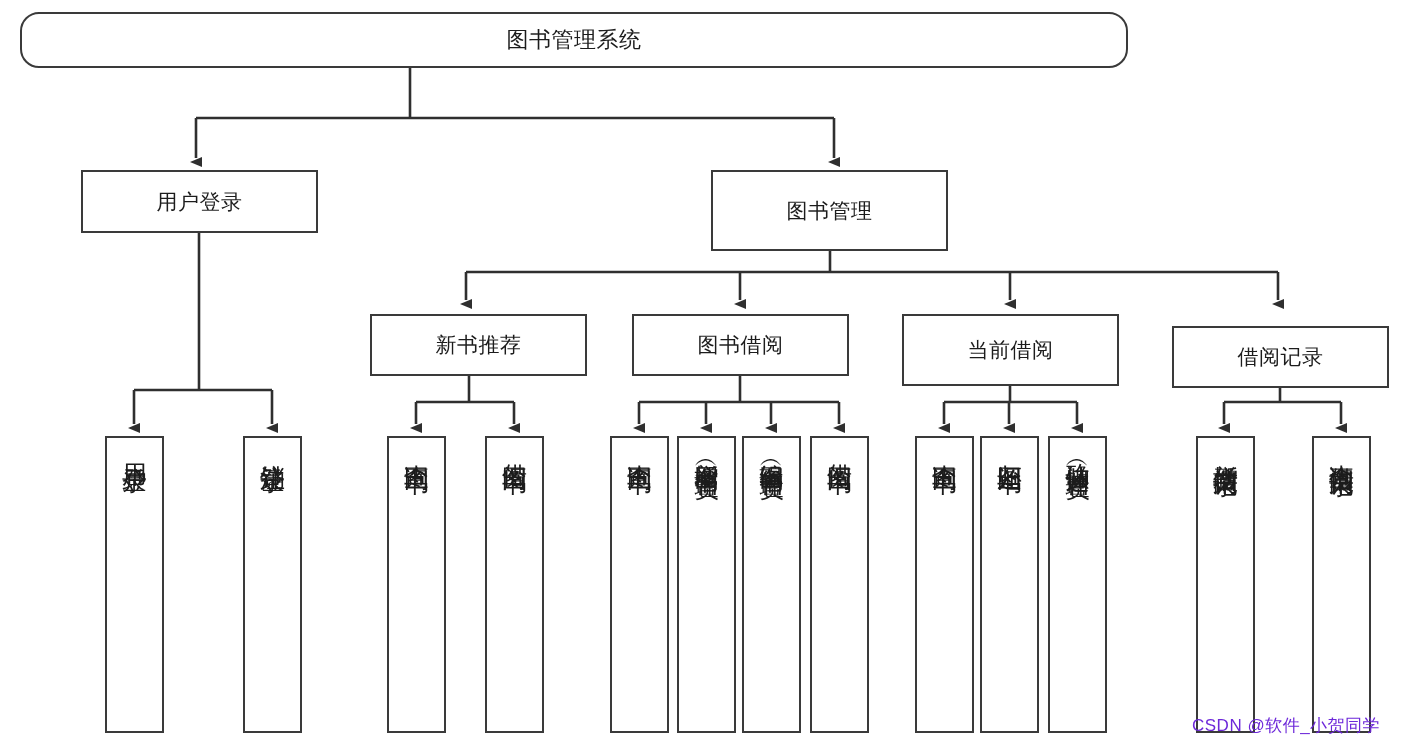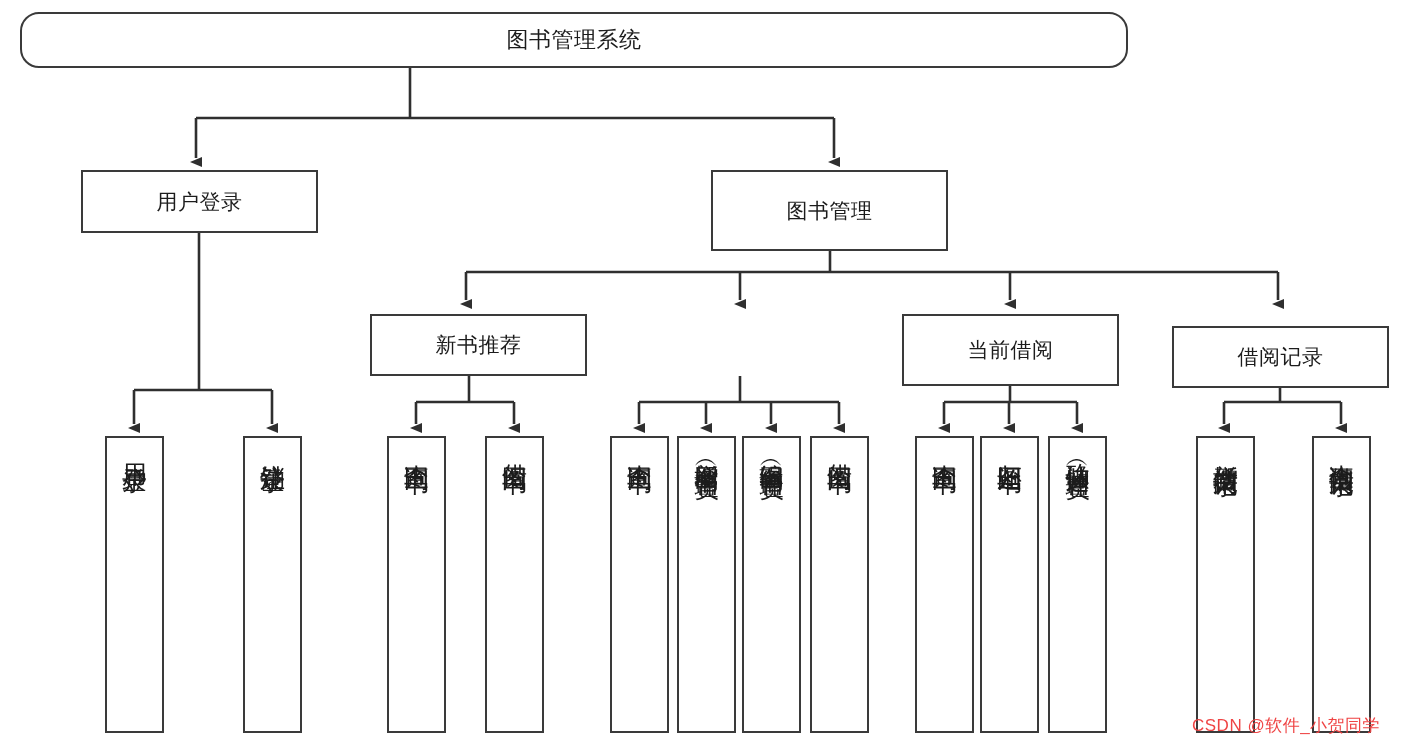--- a/index.html
+++ b/index.html
@@ -64,21 +64,21 @@
     white-space: nowrap;
   }
   .node.vert.tall-text .label {
     font-size: 24px;
   }
   .watermark {
     position: absolute;
     left: 1192px;
     top: 714px;
     font-size: 17px;
-    color: #ef4444;
+    color: #6d28d9;
     white-space: nowrap;
     letter-spacing: 0.5px;
   }
 </style>
 </head>
 <body>
 
 <div id="diagram">
 
   <svg class="connectors" viewBox="0 0 1405 747" xmlns="http://www.w3.org/2000/svg">
@@ -138,20 +138,23 @@
   <div class="node horiz" style="left:81px; top:170px; width:237px; height:63px;">
     <span class="label">用户登录</span>
   </div>
   <div class="node horiz" style="left:711px; top:170px; width:237px; height:81px;">
     <span class="label">图书管理</span>
   </div>
 
   <div class="node horiz" style="left:370px; top:314px; width:217px; height:62px;">
     <span class="label">新书推荐</span>
   </div>
+  <div class="node horiz" style="left:632px; top:314px; width:217px; height:62px;">
+    <span class="label">图书借阅</span>
+  </div>
   <div class="node horiz" style="left:902px; top:314px; width:217px; height:72px;">
     <span class="label">当前借阅</span>
   </div>
   <div class="node horiz" style="left:1172px; top:326px; width:217px; height:62px;">
     <span class="label">借阅记录</span>
   </div>
 
   <div class="node vert" style="left:105px; top:436px; width:59px; height:297px;">
     <span class="label">用户登录</span>
   </div>

